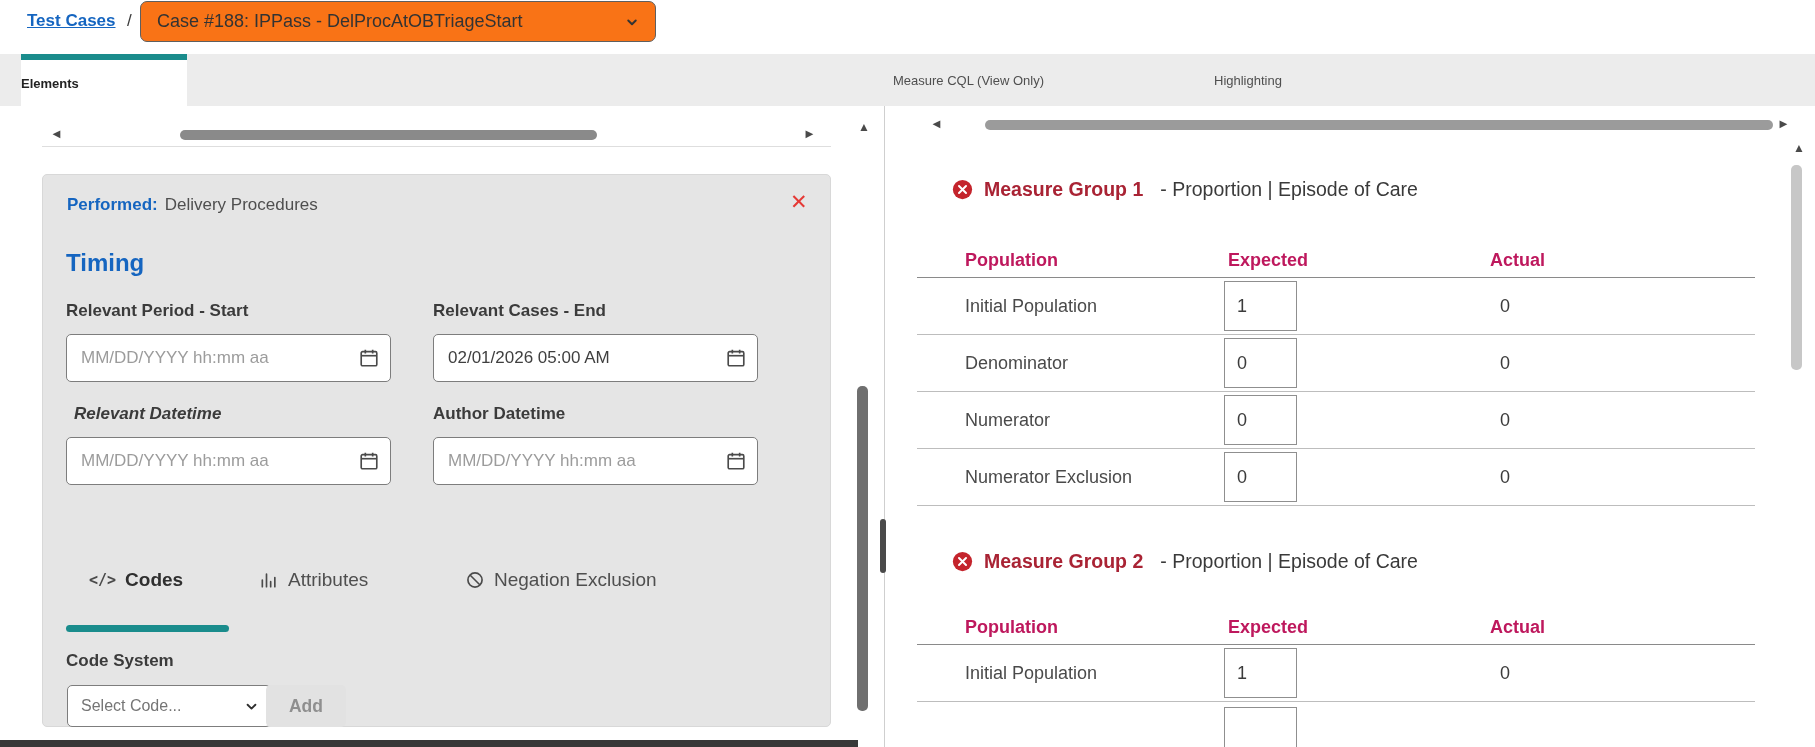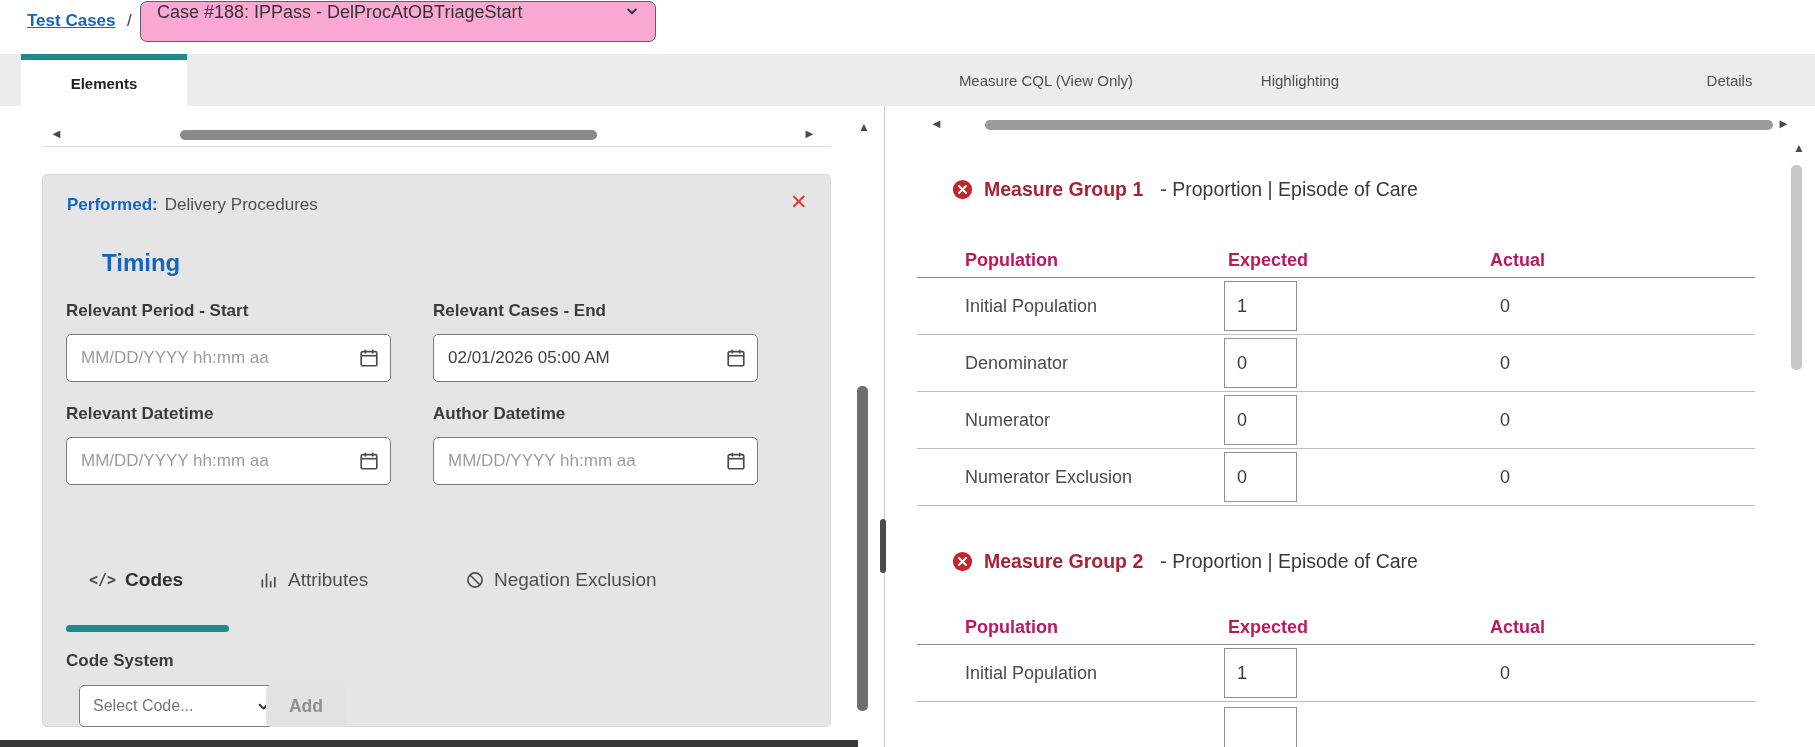--- a/index.html
+++ b/index.html
@@ -10,27 +10,27 @@
     --close-red:#E53935;
   }
   *{box-sizing:border-box;margin:0;padding:0;}
   body{margin:0;background:#fff;font-family:"Liberation Sans",sans-serif;}
   .screen{position:relative;width:1815px;height:747px;background:#fff;overflow:hidden;}
   .abs{position:absolute;}
 
   
   .crumb-link{font-size:17px;font-weight:700;color:var(--link-blue);text-decoration:underline;cursor:pointer;}
   .crumb-sep{font-size:17px;color:#3c3c3c;margin-left:9px;}
-  .case-btn{display:flex;align-items:flex-start;justify-content:space-between;background:#f9a8d4;
+  .case-btn{display:flex;align-items:center;justify-content:space-between;background:#f97316;
     border:1.5px solid #5f5f5f;border-radius:7px;padding:0 14px 0 16px;font-size:18px;color:#333;
     font-family:"Liberation Sans",sans-serif;cursor:pointer;}
 
   
   .tabstrip{background:#ECECEC;}
-  .tab{display:flex;align-items:center;justify-content:center;height:52px;font-size:15px;
+  .tab{display:flex;align-items:center;justify-content:flex-start;height:52px;font-size:13px;
     color:#4f4f4f;font-weight:500;cursor:pointer;}
   .tab.active{background:#fff;border-top:6px solid var(--teal);font-weight:700;color:#222;}
 
   
   .sb-arrow{font-size:13px;color:#4a4a4a;line-height:1;cursor:pointer;user-select:none;}
   .sb-thumb{border-radius:5px;cursor:pointer;}
 
   
   .card{background:#e5e5e5;border:1px solid #d8d8d8;border-radius:5px;}
   .performed-label{font-size:17px;font-weight:700;color:var(--link-blue);}
@@ -92,38 +92,35 @@
   <div class="abs tabstrip" style="left:0;top:54px;width:1815px;height:52px;">
     <div class="abs tab active" style="left:21px;top:0;width:166px;">
       <span>Elements</span>
     </div>
     <div class="abs tab" style="left:893px;top:0;width:306px;">
       <span>Measure CQL (View Only)</span>
     </div>
     <div class="abs tab" style="left:1214px;top:0;width:172px;">
       <span>Highlighting</span>
     </div>
-    <div class="abs tab" style="left:1662px;top:0;width:135px;">
-      <span>Details</span>
-    </div>
   </div>
 
   <span class="abs sb-arrow" style="left:50px;top:127px;">◄</span>
   <div class="abs sb-thumb" style="left:180px;top:130px;width:417px;height:10px;background:#8a8a8a;"></div>
   <span class="abs sb-arrow" style="left:803px;top:127px;">►</span>
   <div class="abs" style="left:42px;top:146px;width:789px;height:1px;background:#dedede;"></div>
 
   <div class="abs card" style="left:42px;top:174px;width:789px;height:553px;">
 
     <div class="abs" style="left:24px;top:20px;">
       <span class="performed-label">Performed:</span><span class="performed-value">Delivery Procedures</span>
     </div>
     <span class="abs close-x" style="left:747px;top:16px;">✕</span>
 
-    <div class="abs section-title" style="left:23px;top:74px;margin-left:36px;">Timing</div>
+    <div class="abs section-title" style="left:23px;top:74px;">Timing</div>
 
     <div class="abs field-label" style="left:23px;top:126px;">Relevant Period - Start</div>
     <div class="abs" style="left:23px;top:159px;width:325px;height:48px;">
       <input class="dt-input" placeholder="MM/DD/YYYY hh:mm aa" style="">
       <button class="cal-btn">
         <svg width="22" height="22" viewBox="0 0 24 24" fill="none" stroke="#4a4a4a" stroke-width="1.8">
             <rect x="3.5" y="5" width="17" height="15.5" rx="1.5"></rect>
             <path d="M3.5 9.5h17"></path>
             <path d="M8 3v4M16 3v4"></path>
           </svg>
@@ -135,21 +132,21 @@
       <input class="dt-input" placeholder="MM/DD/YYYY hh:mm aa" value="02/01/2026 05:00 AM" style="">
       <button class="cal-btn">
         <svg width="22" height="22" viewBox="0 0 24 24" fill="none" stroke="#4a4a4a" stroke-width="1.8">
             <rect x="3.5" y="5" width="17" height="15.5" rx="1.5"></rect>
             <path d="M3.5 9.5h17"></path>
             <path d="M8 3v4M16 3v4"></path>
           </svg>
       </button>
     </div>
 
-    <div class="abs field-label" style="left:23px;top:229px;">Relevant Datetime</div>
+    <div class="abs field-label" style="left:31px;top:229px;font-style:italic;">Relevant Datetime</div>
     <div class="abs" style="left:23px;top:262px;width:325px;height:48px;">
       <input class="dt-input" placeholder="MM/DD/YYYY hh:mm aa" style="">
       <button class="cal-btn">
         <svg width="22" height="22" viewBox="0 0 24 24" fill="none" stroke="#4a4a4a" stroke-width="1.8">
             <rect x="3.5" y="5" width="17" height="15.5" rx="1.5"></rect>
             <path d="M3.5 9.5h17"></path>
             <path d="M8 3v4M16 3v4"></path>
           </svg>
       </button>
     </div>
@@ -183,21 +180,21 @@
         <svg width="20" height="20" viewBox="0 0 24 24" fill="none" stroke="#4a4a4a" stroke-width="2">
             <circle cx="12" cy="12" r="8.5"></circle>
             <path d="M6.3 6.3l11.4 11.4"></path>
           </svg>
       </span>
       <span class="lbl">Negation Exclusion</span>
     </div>
     <div class="abs teal-underline" style="left:23px;top:450px;width:163px;height:7px;"></div>
 
     <div class="abs field-label" style="left:23px;top:476px;">Code System</div>
-    <div class="abs select-box" style="left:24px;top:510px;width:204px;height:42px;margin-left:12px;">
+    <div class="abs select-box" style="left:24px;top:510px;width:204px;height:42px;">
       <span class="val">Select Code...</span>
       <span style="line-height:0;">
         <svg width="17" height="17" viewBox="0 0 24 24">
             <path d="M6.5 9.5l5.5 5.5 5.5-5.5" fill="none" stroke="#2f2f2f" stroke-width="2.6" stroke-linecap="round" stroke-linejoin="round"></path>
           </svg>
       </span>
     </div>
     <button class="abs add-btn" style="left:223px;top:510px;width:80px;height:42px;">
       <span>Add</span>
     </button>

